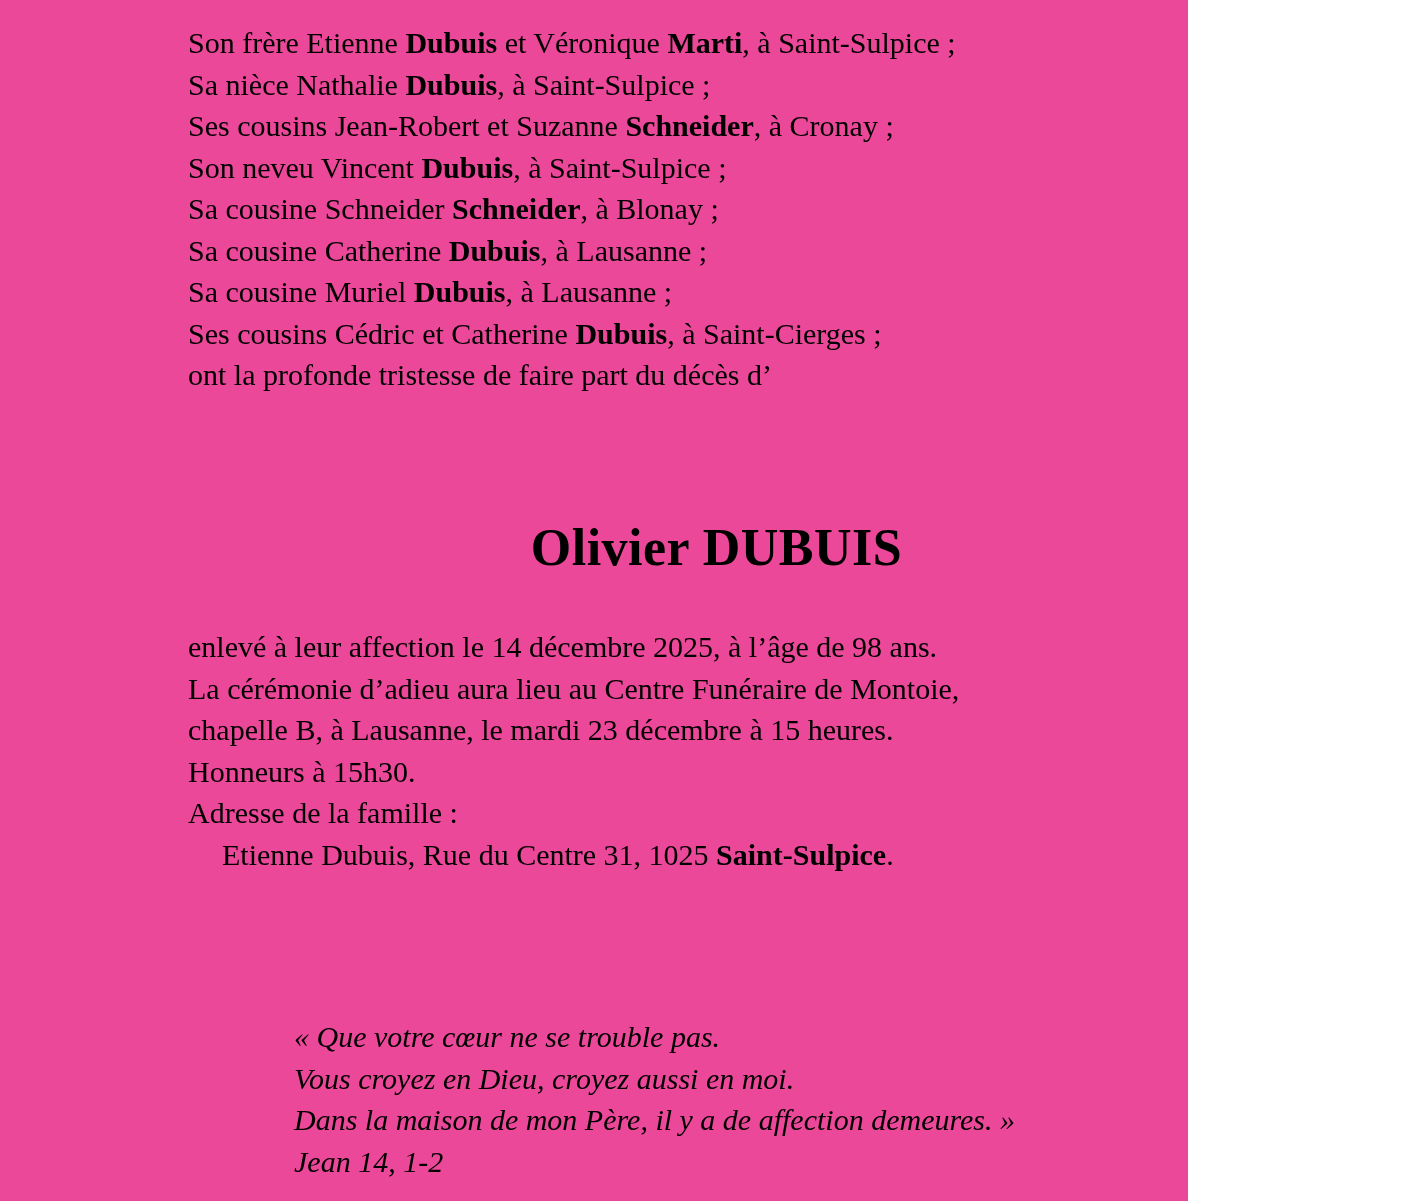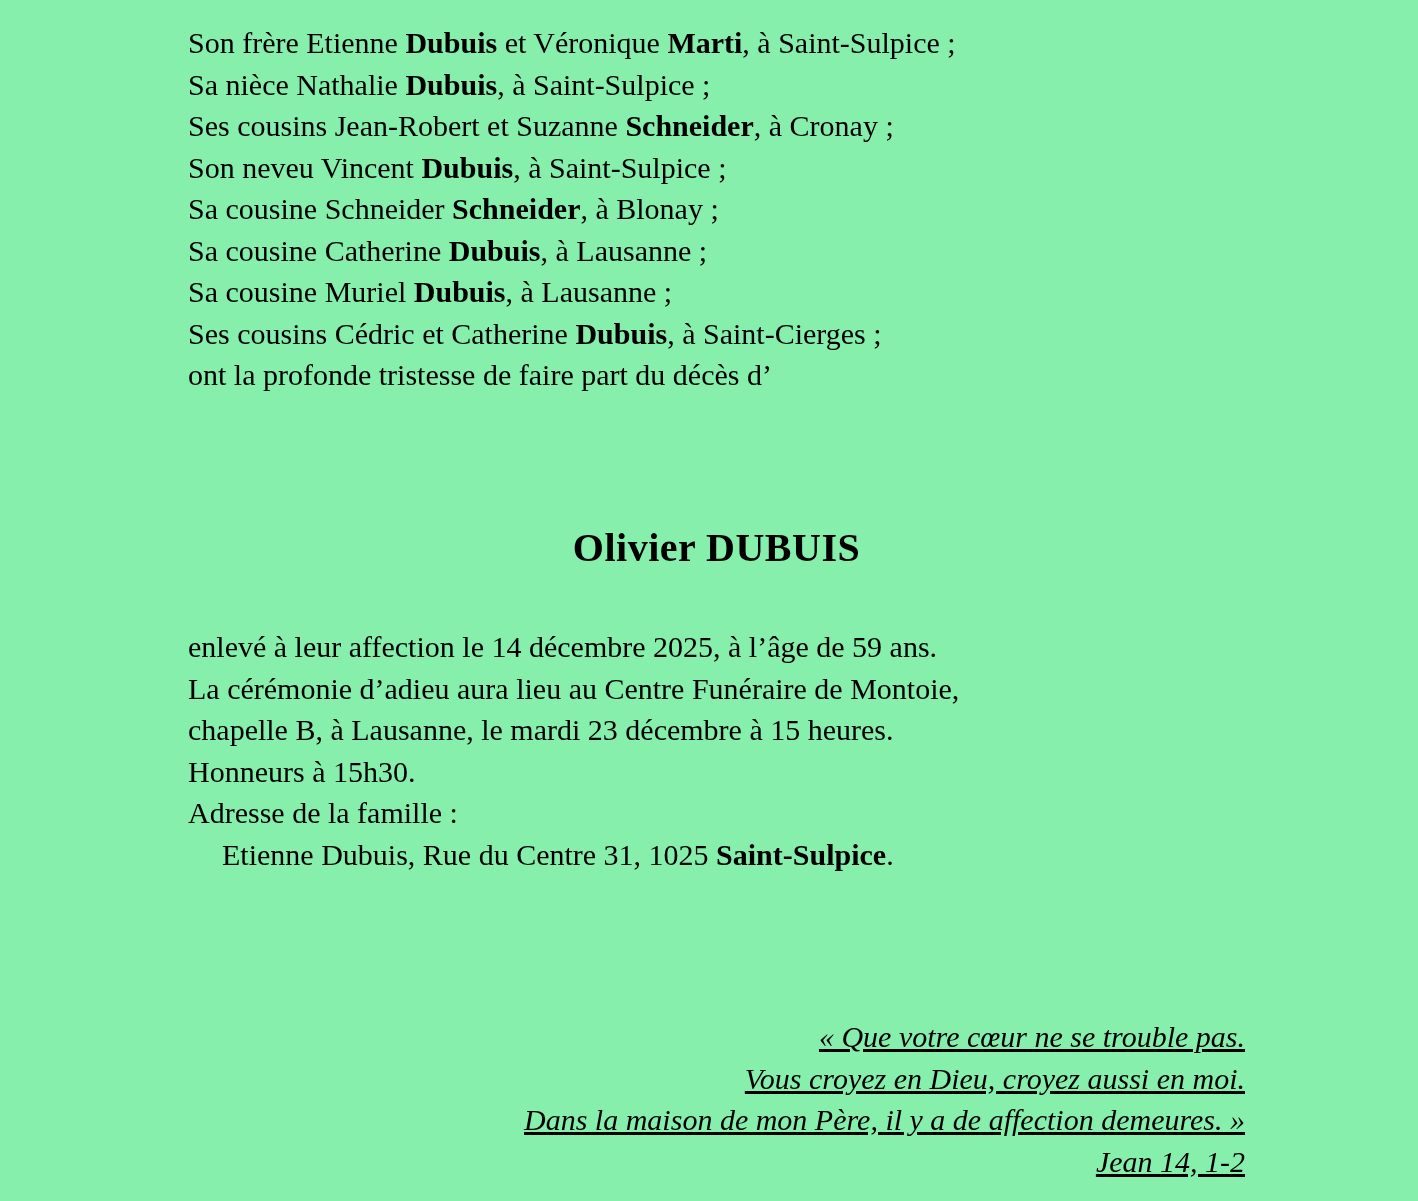--- a/index.html
+++ b/index.html
@@ -1,20 +1,20 @@
 <!DOCTYPE html>
 <html><head>
 <meta charset="utf-8">
 <style>
   html, body { margin: 0; padding: 0; background: #ffffff; }
   .page {
     position: relative;
-    width: 1418px;
+    width: 1188px;
     height: 1201px;
-    background: #86efac;
+    background: #ec4899;
     color: #000000;
     font-family: "Liberation Serif", "DejaVu Serif", serif;
     font-size: 30px;
     line-height: 41.5px;
     overflow: hidden;
   }
   .ln { margin: 0; white-space: nowrap; }
   .b  { font-weight: bold; }
 
   .family-list {
@@ -23,40 +23,39 @@
     top: 22px;
   }
 
   .title {
     position: absolute;
     left: 188px;
     width: 1057px;
     top: 522px;
     margin: 0;
     text-align: center;
-    font-size: 40px;
+    font-size: 52px;
     line-height: 52px;
     font-weight: bold;
     letter-spacing: 0.5px;
   }
 
   .announce {
     position: absolute;
     left: 188px;
     top: 626px;
   }
   .indent { padding-left: 34px; }
 
   .quote {
     position: absolute;
     right: 173px;
     top: 1016px;
-    text-align: right;
+    text-align: left;
     font-style: italic;
-    text-decoration: underline;
   }
 </style>
 </head>
 <body>
 
 <div class="page">
 
   <div class="family-list">
     <p class="ln"><span>Son frère Etienne </span><span class="b">Dubuis</span><span> et Véronique </span><span class="b">Marti</span><span>, à Saint-Sulpice ;</span></p>
     <p class="ln"><span>Sa nièce Nathalie </span><span class="b">Dubuis</span><span>, à Saint-Sulpice ;</span></p>
@@ -65,21 +64,21 @@
     <p class="ln"><span>Sa cousine Schneider </span><span class="b">Schneider</span><span>, à Blonay ;</span></p>
     <p class="ln"><span>Sa cousine Catherine </span><span class="b">Dubuis</span><span>, à Lausanne ;</span></p>
     <p class="ln"><span>Sa cousine Muriel </span><span class="b">Dubuis</span><span>, à Lausanne ;</span></p>
     <p class="ln"><span>Ses cousins Cédric et Catherine </span><span class="b">Dubuis</span><span>, à Saint-Cierges ;</span></p>
     <p class="ln"><span>ont la profonde tristesse de faire part du décès d’</span></p>
   </div>
 
   <h1 class="title">Olivier DUBUIS</h1>
 
   <div class="announce">
-    <p class="ln"><span>enlevé à leur affection le 14 décembre 2025, à l’âge de 59 ans.</span></p>
+    <p class="ln"><span>enlevé à leur affection le 14 décembre 2025, à l’âge de 98 ans.</span></p>
     <p class="ln"><span>La cérémonie d’adieu aura lieu au Centre Funéraire de Montoie,</span></p>
     <p class="ln"><span>chapelle B, à Lausanne, le mardi 23 décembre à 15 heures.</span></p>
     <p class="ln"><span>Honneurs à 15h30.</span></p>
     <p class="ln"><span>Adresse de la famille :</span></p>
     <p class="ln indent"><span>Etienne Dubuis, Rue du Centre 31, 1025 </span><span class="b">Saint-Sulpice</span><span>.</span></p>
   </div>
 
   <div class="quote">
     <p class="ln">« Que votre cœur ne se trouble pas.</p>
     <p class="ln">Vous croyez en Dieu, croyez aussi en moi.</p>

